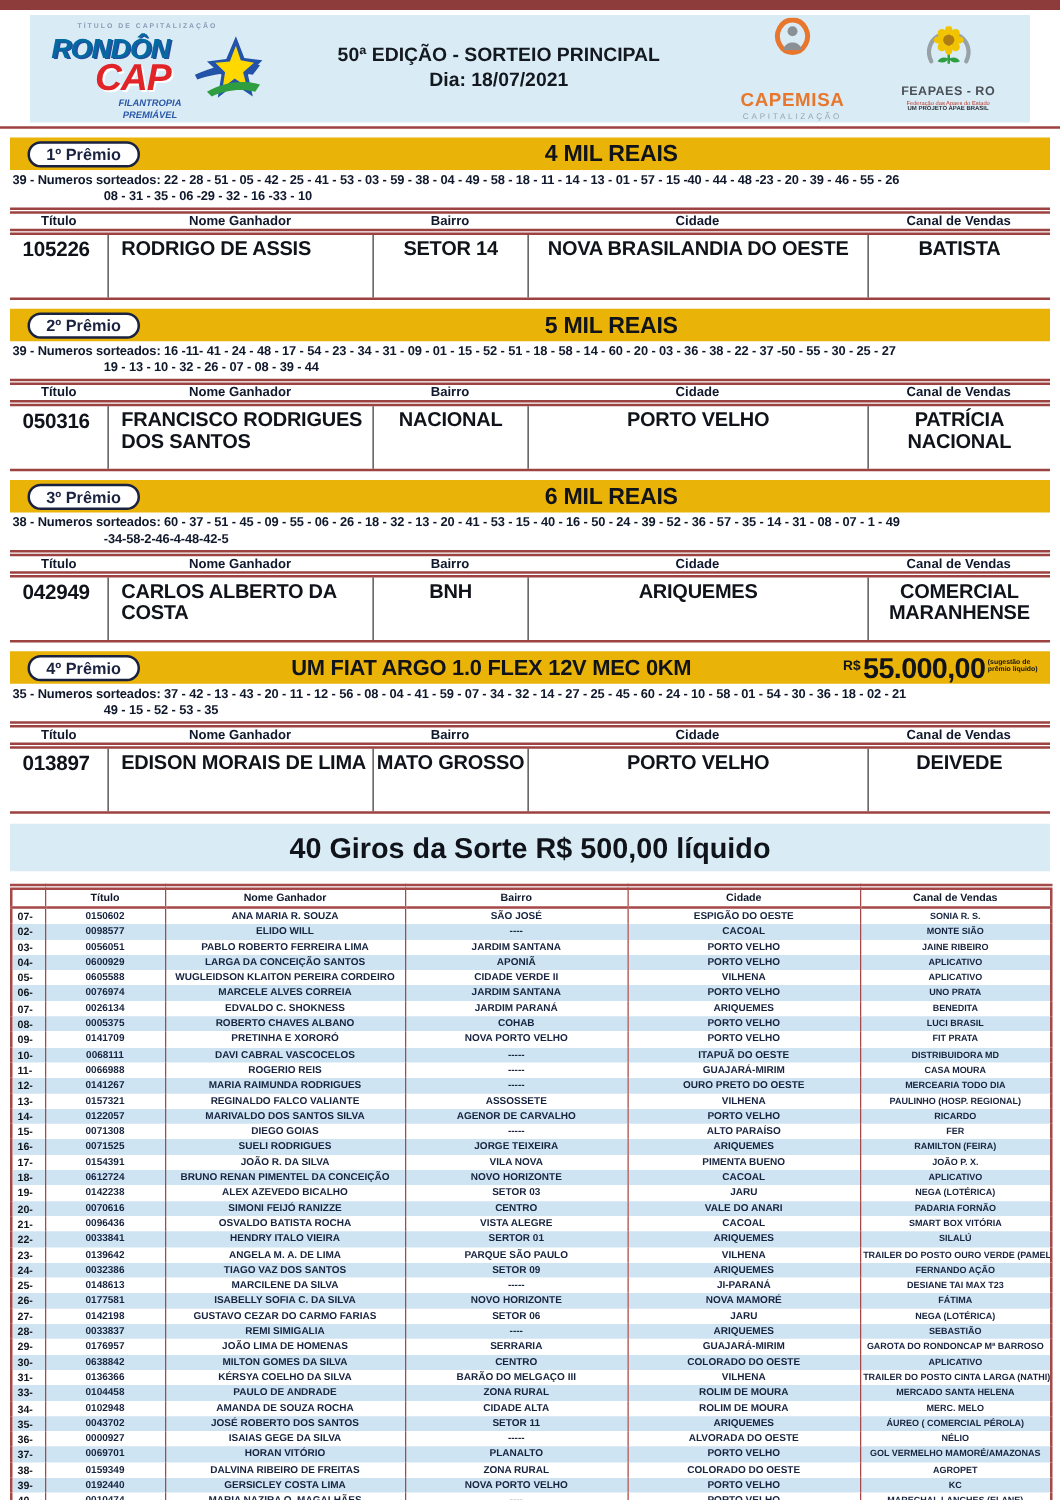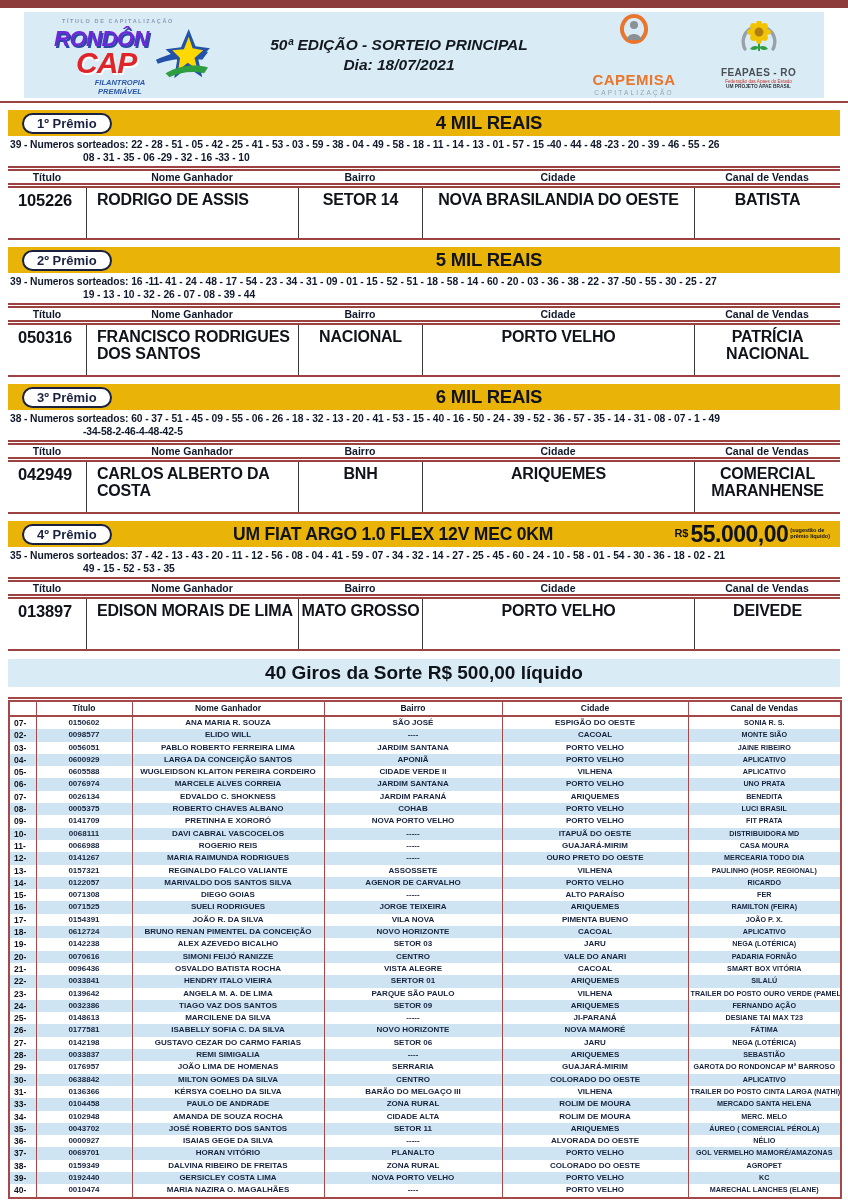--- a/index.html
+++ b/index.html
@@ -6,30 +6,30 @@
   html,body { width:848px; height:1200px; overflow:hidden; background:#fff;
     font-family:"Liberation Sans", sans-serif; color:#16233f; }
   .top-bar { height:8px; background:#8e3b3b; }
   
   .header { margin:4px 24px 0; height:86px; background:#d9ecf6;
     display:flex; align-items:center; }
   .hr-line { height:2px; background:#9c4342; margin-top:3px; }
   .logo-rc { position:relative; width:205px; height:84px; flex:0 0 auto; }
   .lg-top { position:absolute; top:5px; left:38px; font-size:5.5px; letter-spacing:1.6px;
     color:#8a9bb5; font-weight:bold; }
-  .lg-rondon { position:absolute; top:13px; left:30px; font-size:22px; font-weight:900;
-    font-style:italic; color:#6d28d9; letter-spacing:-0.5px;
+  .lg-rondon { position:absolute; top:13px; left:17px; font-size:22px; font-weight:900;
+    font-style:italic; color:#0369a1; letter-spacing:-0.5px;
     text-shadow:1.5px 1.5px 0 #274b9e; }
   .lg-cap { position:absolute; top:33px; left:52px; font-size:30px; font-weight:900;
     font-style:italic; color:#e02428; letter-spacing:-1px; text-shadow:1.5px 1.5px 0 #fff; }
   .lg-star { position:absolute; top:14px; left:128px; }
   .lg-tag { position:absolute; top:66px; left:56px; font-size:7.5px; font-weight:bold;
     font-style:italic; color:#2b57a8; text-align:center; line-height:1.15; width:80px; }
   .edition { flex:1; text-align:center; font-size:15.5px; font-weight:bold; color:#14181f;
-    line-height:1.3;font-style:italic; }
+    line-height:1.3; }
   .logo-cm { width:130px; flex:0 0 auto; text-align:center; }
   .cm-name { font-size:15px; font-weight:900; color:#e8762d; letter-spacing:0.5px; margin-top:19px;}
   .cm-sub { font-size:6.5px; color:#9aa3ad; letter-spacing:2.2px; margin-top:1px;}
   .logo-fp { width:125px; flex:0 0 auto; text-align:center; padding-right:6px;}
   .fp-name { font-size:10px; font-weight:900; color:#4a4f55; letter-spacing:0.4px;}
   .fp-sub1 { font-size:4.6px; color:#c0392b; margin-top:1px;}
   .fp-sub2 { font-size:4.8px; font-weight:bold; color:#2f343b;}
   
   .content { padding:0 8px; }
   .prize { margin-top:7px; }
@@ -56,22 +56,22 @@
   .phead { border-top:5px double #9c4342; border-bottom:5px double #9c4342;
     padding:0; line-height:12px; font-size:10.5px; font-weight:bold; color:#10182b; }
   .phead span { text-align:center; }
   .prow { height:52px; border-bottom:2px solid #9c4342; font-size:16px; font-weight:900;
     color:#10131a; letter-spacing:-0.2px; }
   .prow span { padding-top:4px; line-height:1.05; }
   .prow .w-tit { padding-left:10px; font-size:16.5px; }
   .prow .w-nome { padding-left:10px; border-left:1.5px solid #3a3a3a; }
   .prow .w-bai, .prow .w-cid, .prow .w-can { text-align:center; border-left:1.5px solid #3a3a3a; }
   
-  .gband { margin-top:8px; height:28px; background:#d9ecf6; display:flex; align-items:center;
-    justify-content:center; font-size:19px; font-weight:900; color:#10131a; }
+  .gband { margin-top:8px; height:38px; background:#d9ecf6; display:flex; align-items:center;
+    justify-content:center; font-size:23px; font-weight:900; color:#10131a; }
   table.giros { width:832px; margin-top:10px; border-collapse:collapse;
     border:2px solid #a54848; border-top:5px double #a54848; table-layout:fixed; }
   table.giros th { font-size:8.5px; font-weight:bold; color:#10182b; line-height:13px;
     border-bottom:2px solid #a54848; text-align:center; padding:0; }
   table.giros td { font-size:8px; font-weight:bold; color:#16233f; height:12.3px;
     line-height:12.3px; padding:0 2px; text-align:center; white-space:nowrap; overflow:hidden; }
   table.giros td.c-can { font-size:7.2px; }
   table.giros td.c-num { text-align:left; padding-left:4px; font-size:8.5px; color:#10131a;}
   table.giros th + th, table.giros td + td { border-left:1.5px solid #a54848; }
   table.giros tbody tr:nth-child(even) { background:#cfe4f2; }

